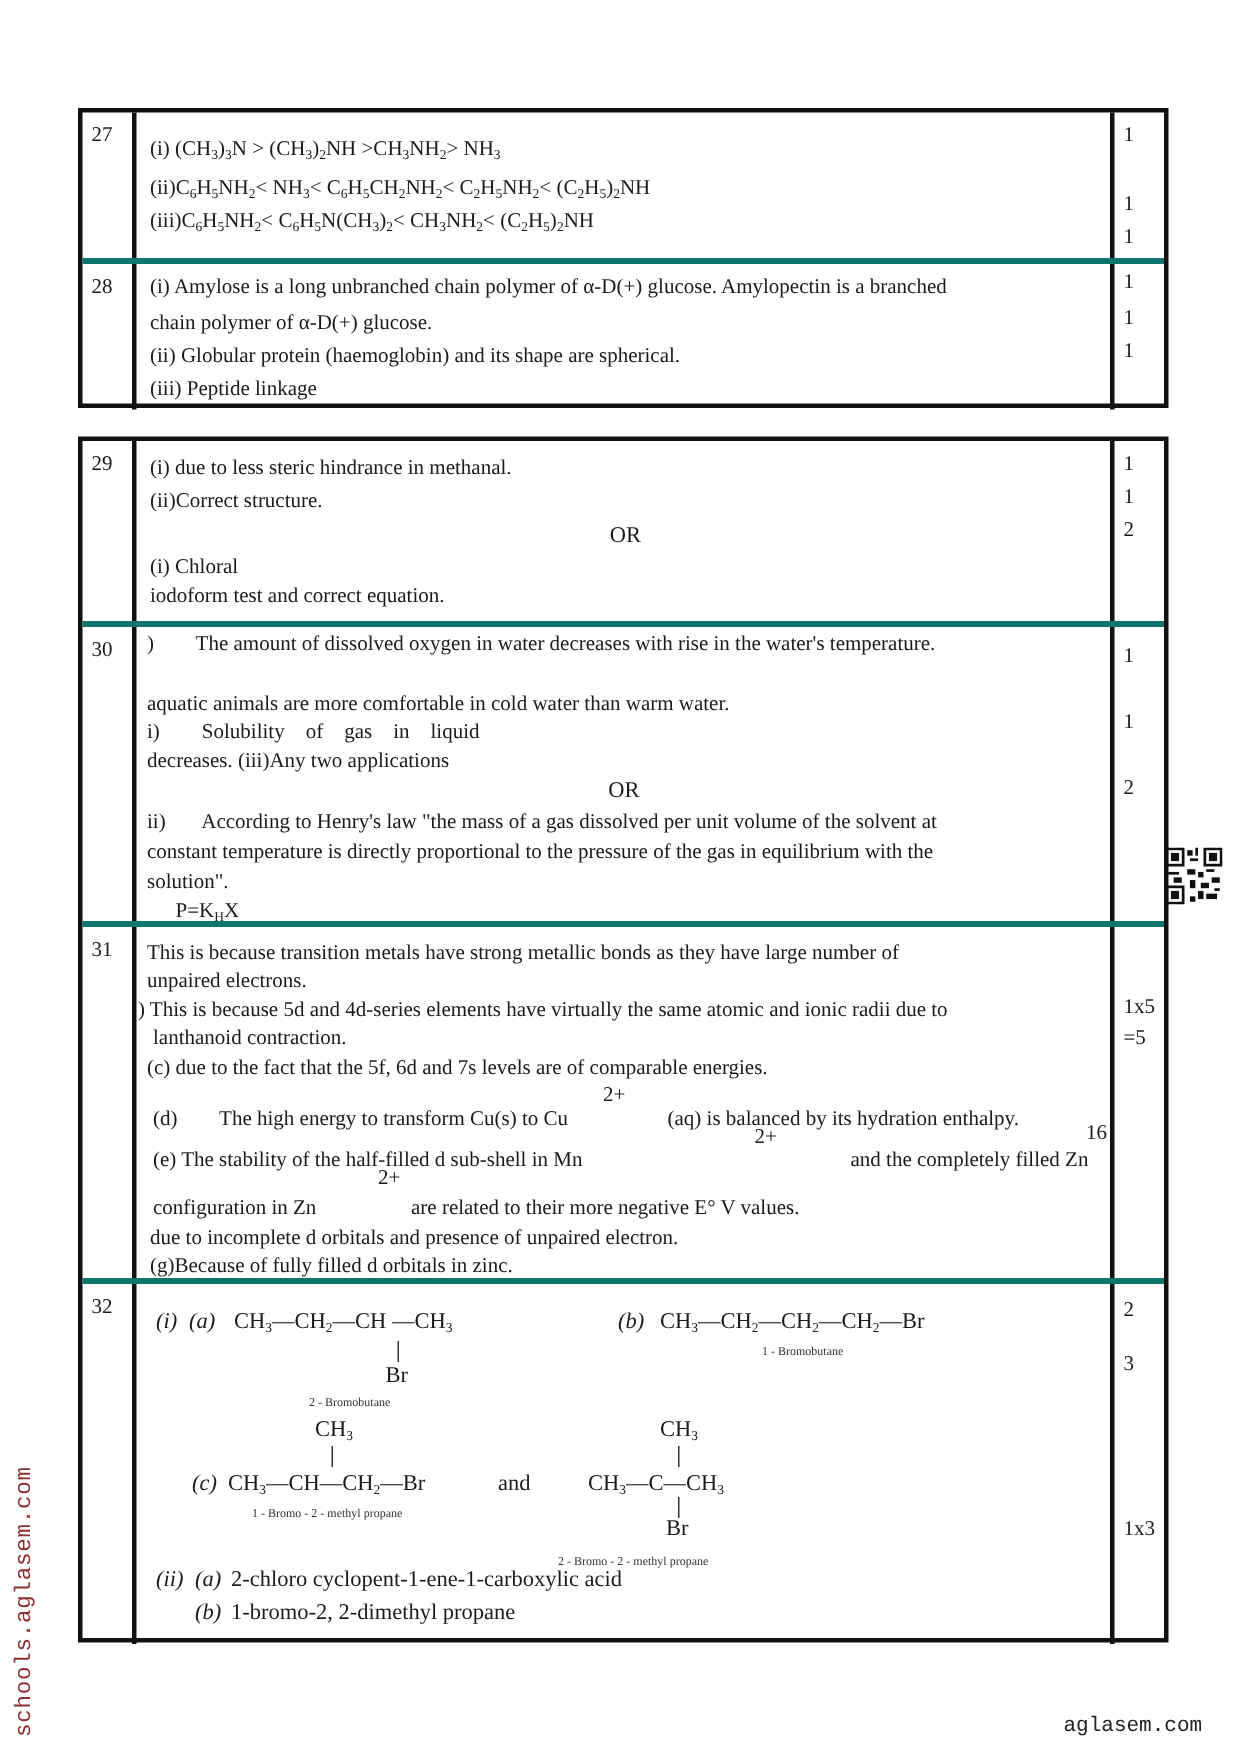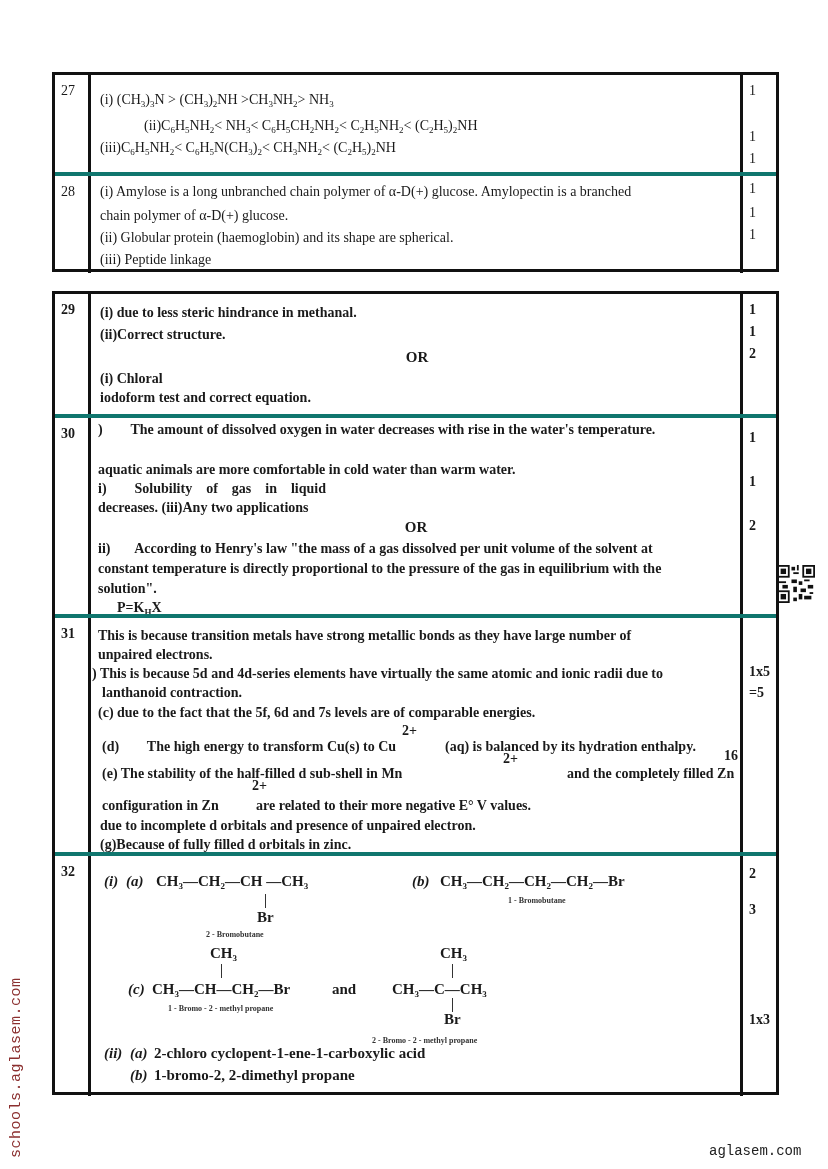--- a/index.html
+++ b/index.html
@@ -63,21 +63,21 @@
       <rect x="18" y="15" width="2" height="1"></rect>
   </g>
 </svg>
 
 <div class="tbl" style="top:72px; height:200px;">
 
   <div class="row first" style="top:0; height:97px;">
     <div class="qno">27</div>
     <div class="ans">
       <div class="line" style="top:14px;">(i) (CH<sub>3</sub>)<sub>3</sub>N &gt; (CH<sub>3</sub>)<sub>2</sub>NH &gt;CH<sub>3</sub>NH<sub>2</sub>&gt; NH<sub>3</sub></div>
-      <div class="line" style="top:40px;margin-left:44px;">(ii)C<sub>6</sub>H<sub>5</sub>NH<sub>2</sub>&lt; NH<sub>3</sub>&lt; C<sub>6</sub>H<sub>5</sub>CH<sub>2</sub>NH<sub>2</sub>&lt; C<sub>2</sub>H<sub>5</sub>NH<sub>2</sub>&lt; (C<sub>2</sub>H<sub>5</sub>)<sub>2</sub>NH</div>
+      <div class="line" style="top:40px;">(ii)C<sub>6</sub>H<sub>5</sub>NH<sub>2</sub>&lt; NH<sub>3</sub>&lt; C<sub>6</sub>H<sub>5</sub>CH<sub>2</sub>NH<sub>2</sub>&lt; C<sub>2</sub>H<sub>5</sub>NH<sub>2</sub>&lt; (C<sub>2</sub>H<sub>5</sub>)<sub>2</sub>NH</div>
       <div class="line" style="top:62px;">(iii)C<sub>6</sub>H<sub>5</sub>NH<sub>2</sub>&lt; C<sub>6</sub>H<sub>5</sub>N(CH<sub>3</sub>)<sub>2</sub>&lt; CH<sub>3</sub>NH<sub>2</sub>&lt; (C<sub>2</sub>H<sub>5</sub>)<sub>2</sub>NH</div>
     </div>
     <div class="marks">
       <span class="mk" style="top:8px;">1</span>
       <span class="mk" style="top:54px;">1</span>
       <span class="mk" style="top:76px;">1</span>
     </div>
   </div>
 
   <div class="row" style="top:97px; height:97px;">
@@ -89,21 +89,21 @@
       <div class="line" style="top:73px;">(iii) Peptide linkage</div>
     </div>
     <div class="marks">
       <span class="mk" style="top:5px;">1</span>
       <span class="mk" style="top:29px;">1</span>
       <span class="mk" style="top:51px;">1</span>
     </div>
   </div>
 </div>
 
-<div class="tbl" style="top:291px; height:804px;font-weight:bold;">
+<div class="tbl" style="top:291px; height:804px;">
 
   <div class="row first" style="top:0; height:120px;">
     <div class="qno">29</div>
     <div class="ans">
       <div class="line" style="top:8px;">(i) due to less steric hindrance in methanal.</div>
       <div class="line" style="top:30px;">(ii)Correct structure.</div>
       <div class="or" style="top:52px;">OR</div>
       <div class="line" style="top:74px;">(i) Chloral</div>
       <div class="line" style="top:93px;">iodoform test and correct equation.</div>
     </div>
@@ -143,21 +143,21 @@
       <div class="line" style="top:65px; left:10px;">lanthanoid contraction.</div>
       <div class="line" style="top:85px; left:6px;">(c) due to the fact that the 5f, 6d and 7s levels are of comparable energies.</div>
       <div class="line" style="top:103px; left:310px; font-size:14px;">2+</div>
       <div class="line" style="top:119px; left:10px; white-space:pre;">(d)        The high energy to transform Cu(s) to Cu</div>
       <div class="line" style="top:119px; left:353px;">(aq) is balanced by its hydration enthalpy.</div>
       <div class="line" style="top:131px; left:411px; font-size:14px;">2+</div>
       <div class="line" style="top:146px; left:10px;">(e)  The stability of the half-filled d sub-shell in Mn</div>
       <div class="line" style="top:146px; left:475px;">and the completely filled Zn</div>
       <div class="line" style="top:158px; left:160px; font-size:14px;">2+</div>
       <div class="line" style="top:178px; left:10px;">configuration in Zn</div>
-      <div class="line" style="top:178px; left:164px;text-align:center;">are related to their more negative E° V values.</div>
+      <div class="line" style="top:178px; left:182px;text-align:center;">are related to their more negative E° V values.</div>
       <div class="line" style="top:198px; left:8px;">due to incomplete d orbitals and presence of unpaired electron.</div>
       <div class="line" style="top:217px; left:8px;">(g)Because of fully filled d orbitals in zinc.</div>
       <div class="line" style="top:128px; left:632px;">16</div>
     </div>
     <div class="marks">
       <span class="mk" style="top:46px;">1x5</span>
       <span class="mk" style="top:67px;">=5</span>
     </div>
   </div>
 

